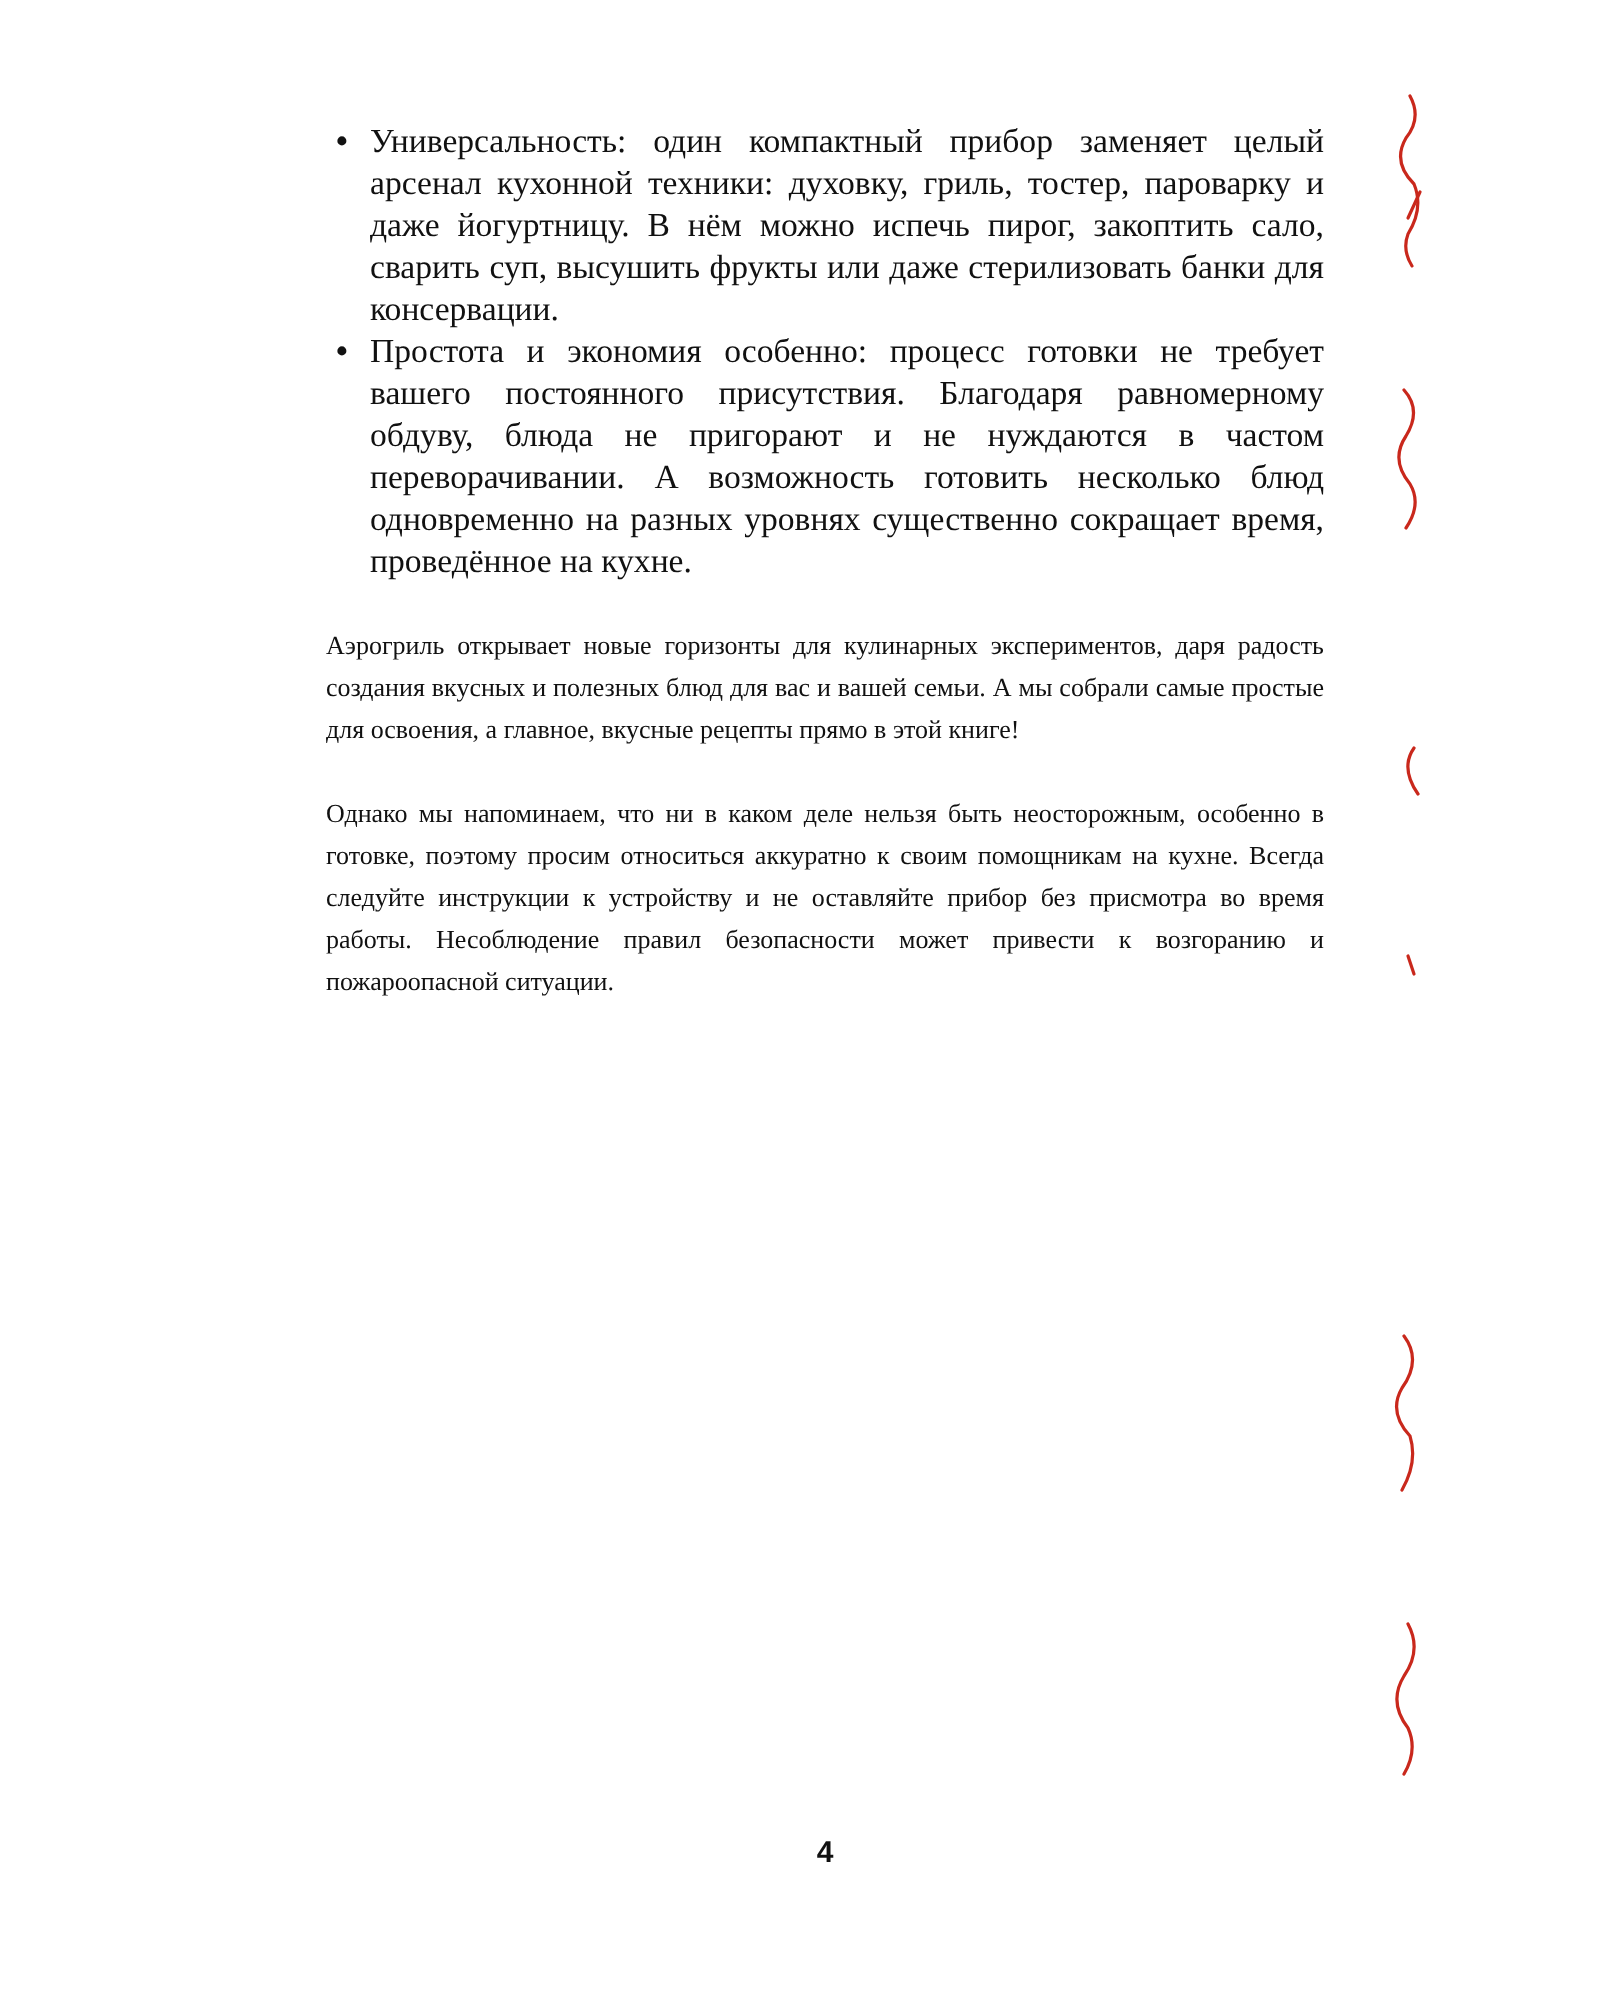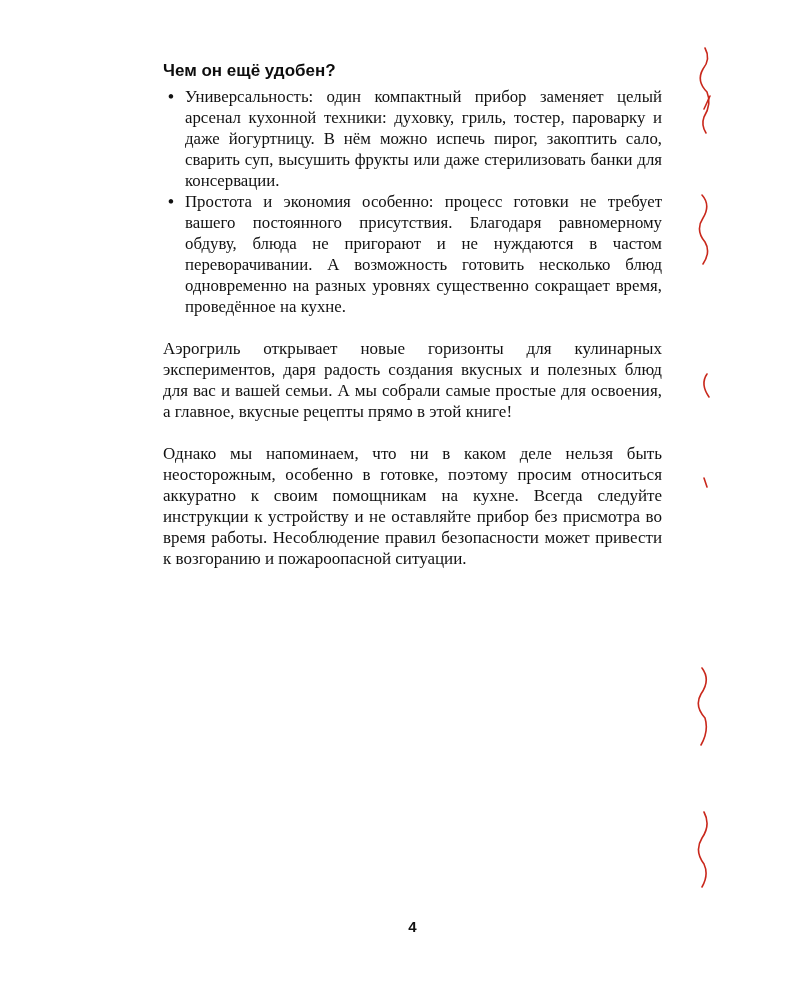--- a/index.html
+++ b/index.html
@@ -47,21 +47,21 @@
     position: absolute;
     left: 5px;
     top: 0;
     font-weight: 700;
   }
   .lead {
     font-weight: 400;
   }
   .para {
     margin: 21px 0 0 0;
-    font-size: 17px;
+    font-size: 13px;
     line-height: 21px;
     text-align: justify;
     text-justify: inter-word;
   }
   .page-number {
     position: absolute;
     left: 163px;
     width: 499px;
     top: 918px;
     text-align: center;
@@ -79,21 +79,20 @@
     pointer-events: none;
   }
 </style>
 </head>
 <body>
 
 <div class="page">
 
   <div class="text-column">
 
-    <h2 class="heading">Чем он ещё удобен?</h2>
 
     <ul class="bullets">
       <li>
         <span class="bullet-marker">•</span>
         <span class="lead">Универсальность:</span><span> один компактный прибор заменяет целый арсенал кухонной техники: духовку, гриль, тостер, пароварку и даже йогуртницу. В нём можно испечь пирог, закоптить сало, сварить суп, высушить фрукты или даже стерилизовать банки для консервации.</span>
       </li>
       <li>
         <span class="bullet-marker">•</span>
         <span class="lead">Простота и экономия особенно:</span><span> процесс готовки не требует вашего постоянного присутствия. Благодаря равномерному обдуву, блюда не пригорают и не нуждаются в частом переворачивании. А возможность готовить несколько блюд одновременно на разных уровнях существенно сокращает время, проведённое на кухне.</span>
       </li>

